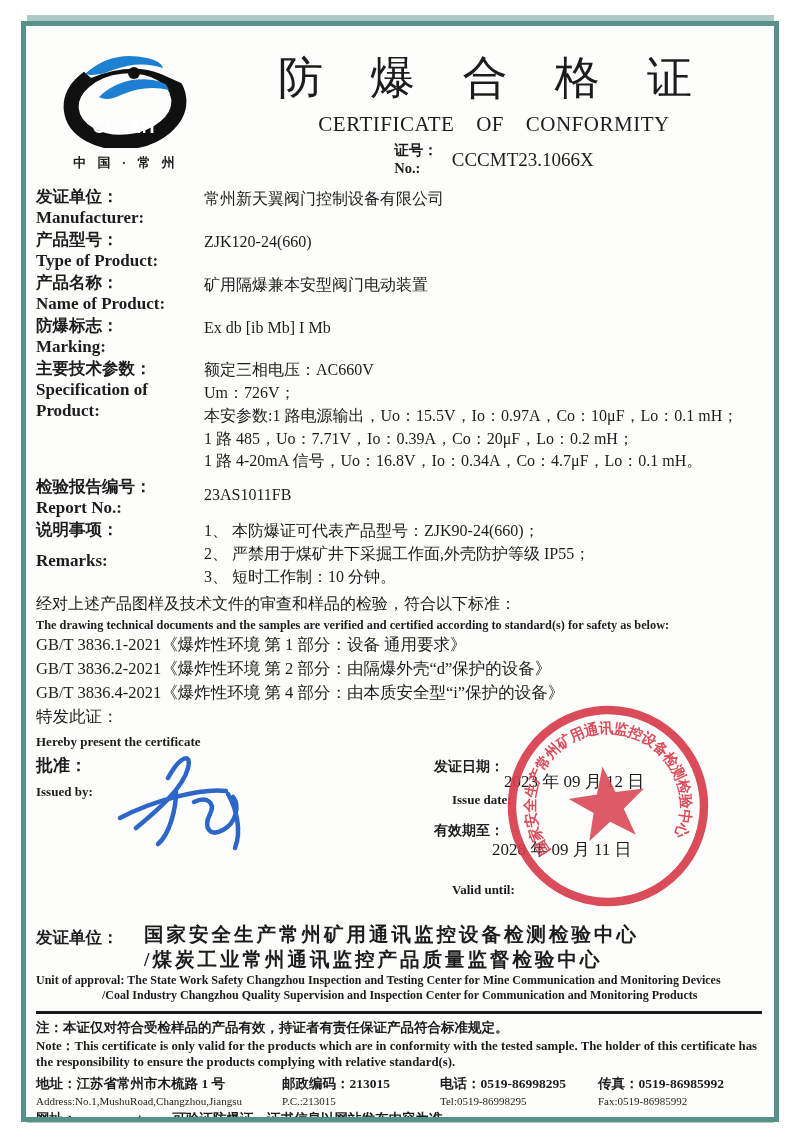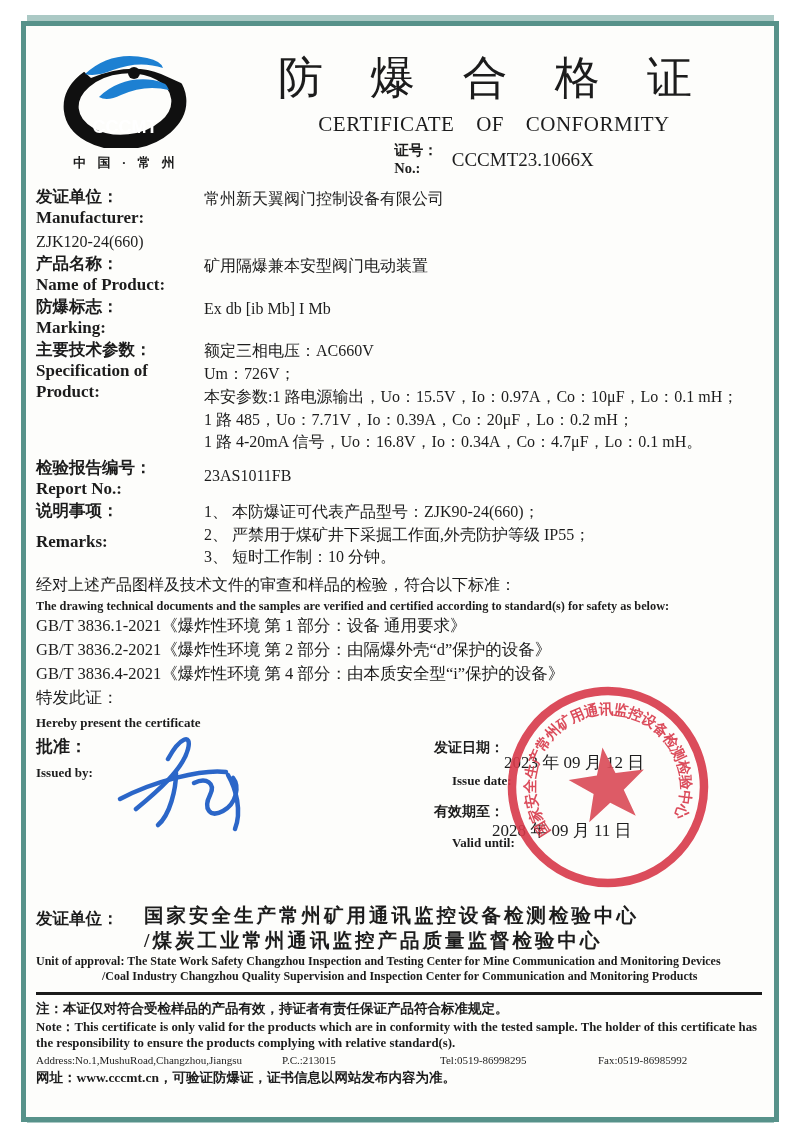--- a/index.html
+++ b/index.html
@@ -100,20 +100,24 @@
 
   <div class="fields">
     <div class="row">
       <div>
         <div class="lab-cn">发证单位：</div>
         <div class="lab-en">Manufacturer:</div>
       </div>
       <div class="val">常州新天翼阀门控制设备有限公司</div>
     </div>
     <div class="row">
+      <div>
+        <div class="lab-cn">产品型号：</div>
+        <div class="lab-en">Type of Product:</div>
+      </div>
       <div class="val">ZJK120-24(660)</div>
     </div>
     <div class="row">
       <div>
         <div class="lab-cn">产品名称：</div>
         <div class="lab-en">Name of Product:</div>
       </div>
       <div class="val">矿用隔爆兼本安型阀门电动装置</div>
     </div>
     <div class="row">
@@ -178,21 +182,21 @@
         <path d="M88,58 C100,52 110,58 104,70 C97,84 104,93 117,86 C130,79 134,62 127,53"></path>
         <path d="M122,50 C130,64 136,86 129,104"></path>
       </g>
     </svg>
 
     <div class="ap-abs d-lab-cn" style="left:398px; top:28px;">发证日期：</div>
     <div class="ap-abs d-val" style="left:468px; top:40px;">2023 年 09 月 12 日</div>
     <div class="ap-abs d-lab-en" style="left:416px; top:62px;">Issue date:</div>
     <div class="ap-abs d-lab-cn" style="left:398px; top:92px;">有效期至：</div>
     <div class="ap-abs d-val" style="left:456px; top:108px;">2028 年 09 月 11 日</div>
-    <div class="ap-abs d-lab-en" style="left:416px; top:124px;">Valid until:</div>
+    <div class="ap-abs d-lab-en" style="left:416px; top:152px;">Valid until:</div>
 
     <svg class="ap-abs stamp" width="220" height="220" viewBox="0 0 220 220">
       <circle cx="110" cy="110" r="96" fill="none" stroke="#d8394a" stroke-width="8.5"></circle>
       <polygon points="110,70 119.4,97.1 148,97.6 125.2,114.9 133.5,142.4 110,126 86.5,142.4 94.8,114.9 72,97.6 100.6,97.1" fill="#da4a56"></polygon>
       <path id="stamp-arc" d="M 46.8,146.5 A 73 73 0 1 1 173.2,146.5" fill="none"></path>
       <text font-size="14.5" font-weight="bold" fill="#d8394a" letter-spacing="-0.5">
         <textPath href="#stamp-arc">国家安全生产常州矿用通讯监控设备检测检验中心</textPath>
       </text>
     </svg>
   </div>
@@ -212,20 +216,26 @@
     <div class="unit-en unit-en2">/Coal Industry Changzhou Quality Supervision and Inspection Center for Communication and Monitoring Products</div>
   </div>
 
   <hr class="sep">
 
   <div>
     <div class="note-cn">注：本证仅对符合受检样品的产品有效，持证者有责任保证产品符合标准规定。</div>
     <div class="note-en">Note：This certificate is only valid for the products which are in conformity with the tested sample. The holder of this certificate has</div>
     <div class="note-en" style="margin-top:0">the responsibility to ensure the products complying with relative standard(s).</div>
 
+    <div class="contacts">
+      <div class="c-cn">地址：江苏省常州市木梳路 1 号</div>
+      <div class="c-cn">邮政编码：213015</div>
+      <div class="c-cn">电话：0519-86998295</div>
+      <div class="c-cn">传真：0519-86985992</div>
+    </div>
     <div class="contacts" style="margin-top:0">
       <div class="c-en">Address:No.1,MushuRoad,Changzhou,Jiangsu</div>
       <div class="c-en">P.C.:213015</div>
       <div class="c-en">Tel:0519-86998295</div>
       <div class="c-en">Fax:0519-86985992</div>
     </div>
 
     <div class="web-cn">网址：www.cccmt.cn，可验证防爆证，证书信息以网站发布内容为准。</div>
   </div>
 

